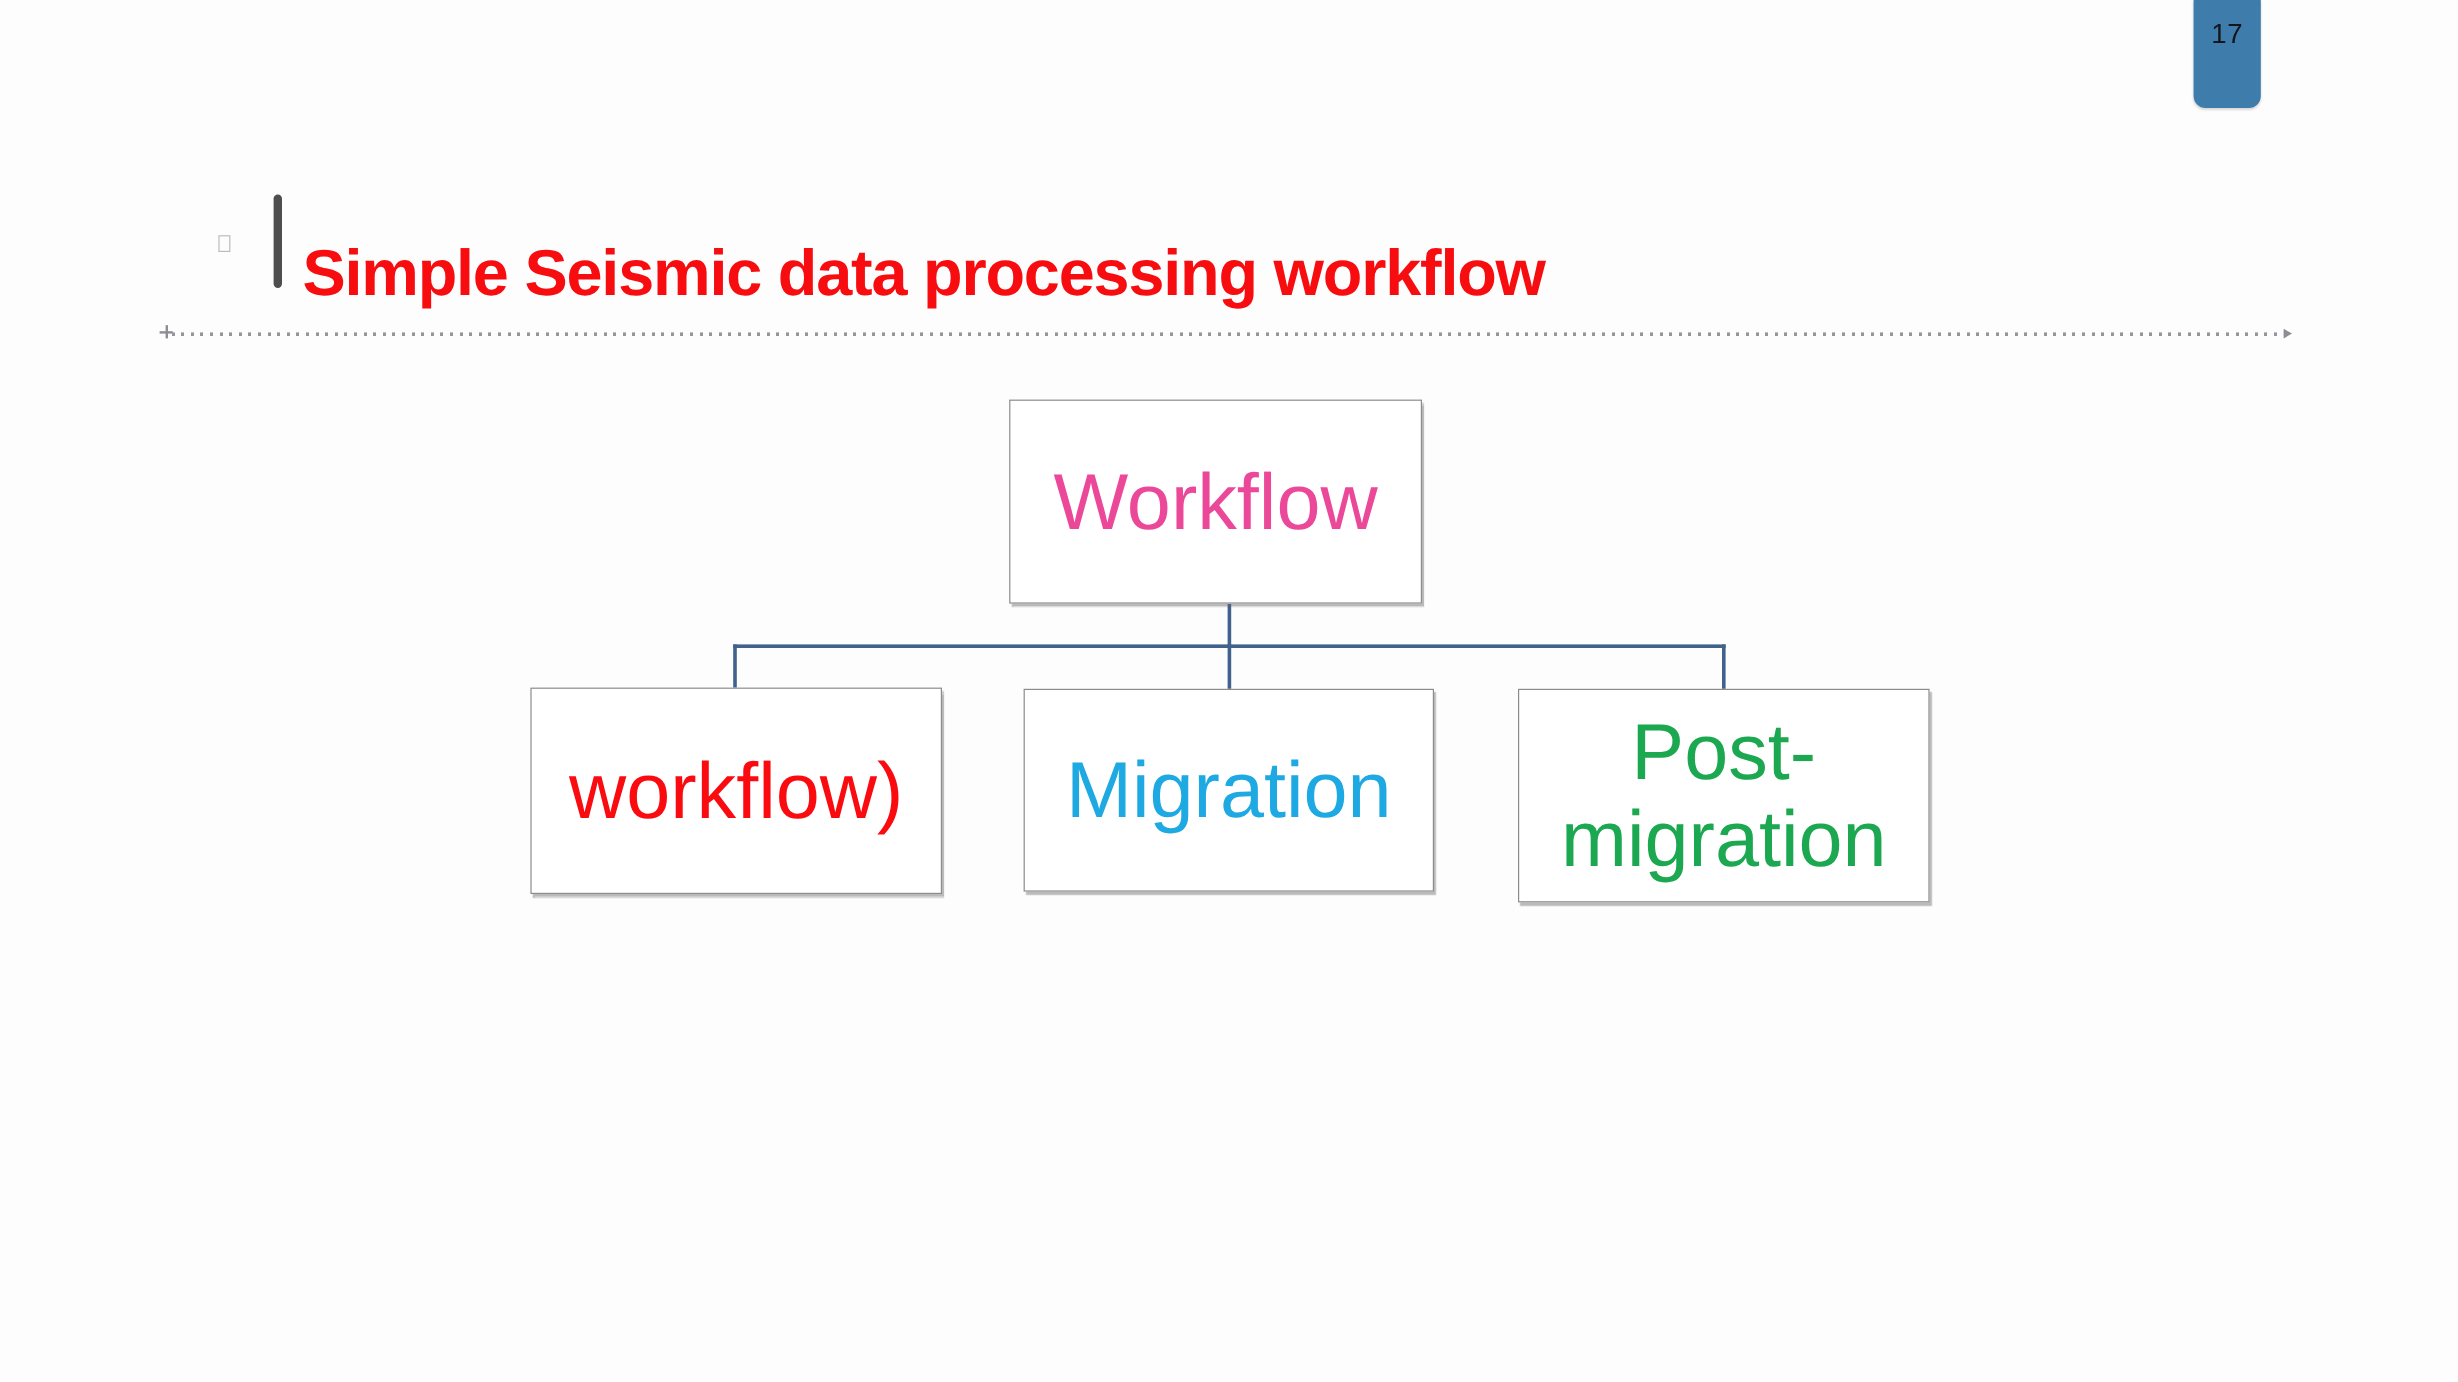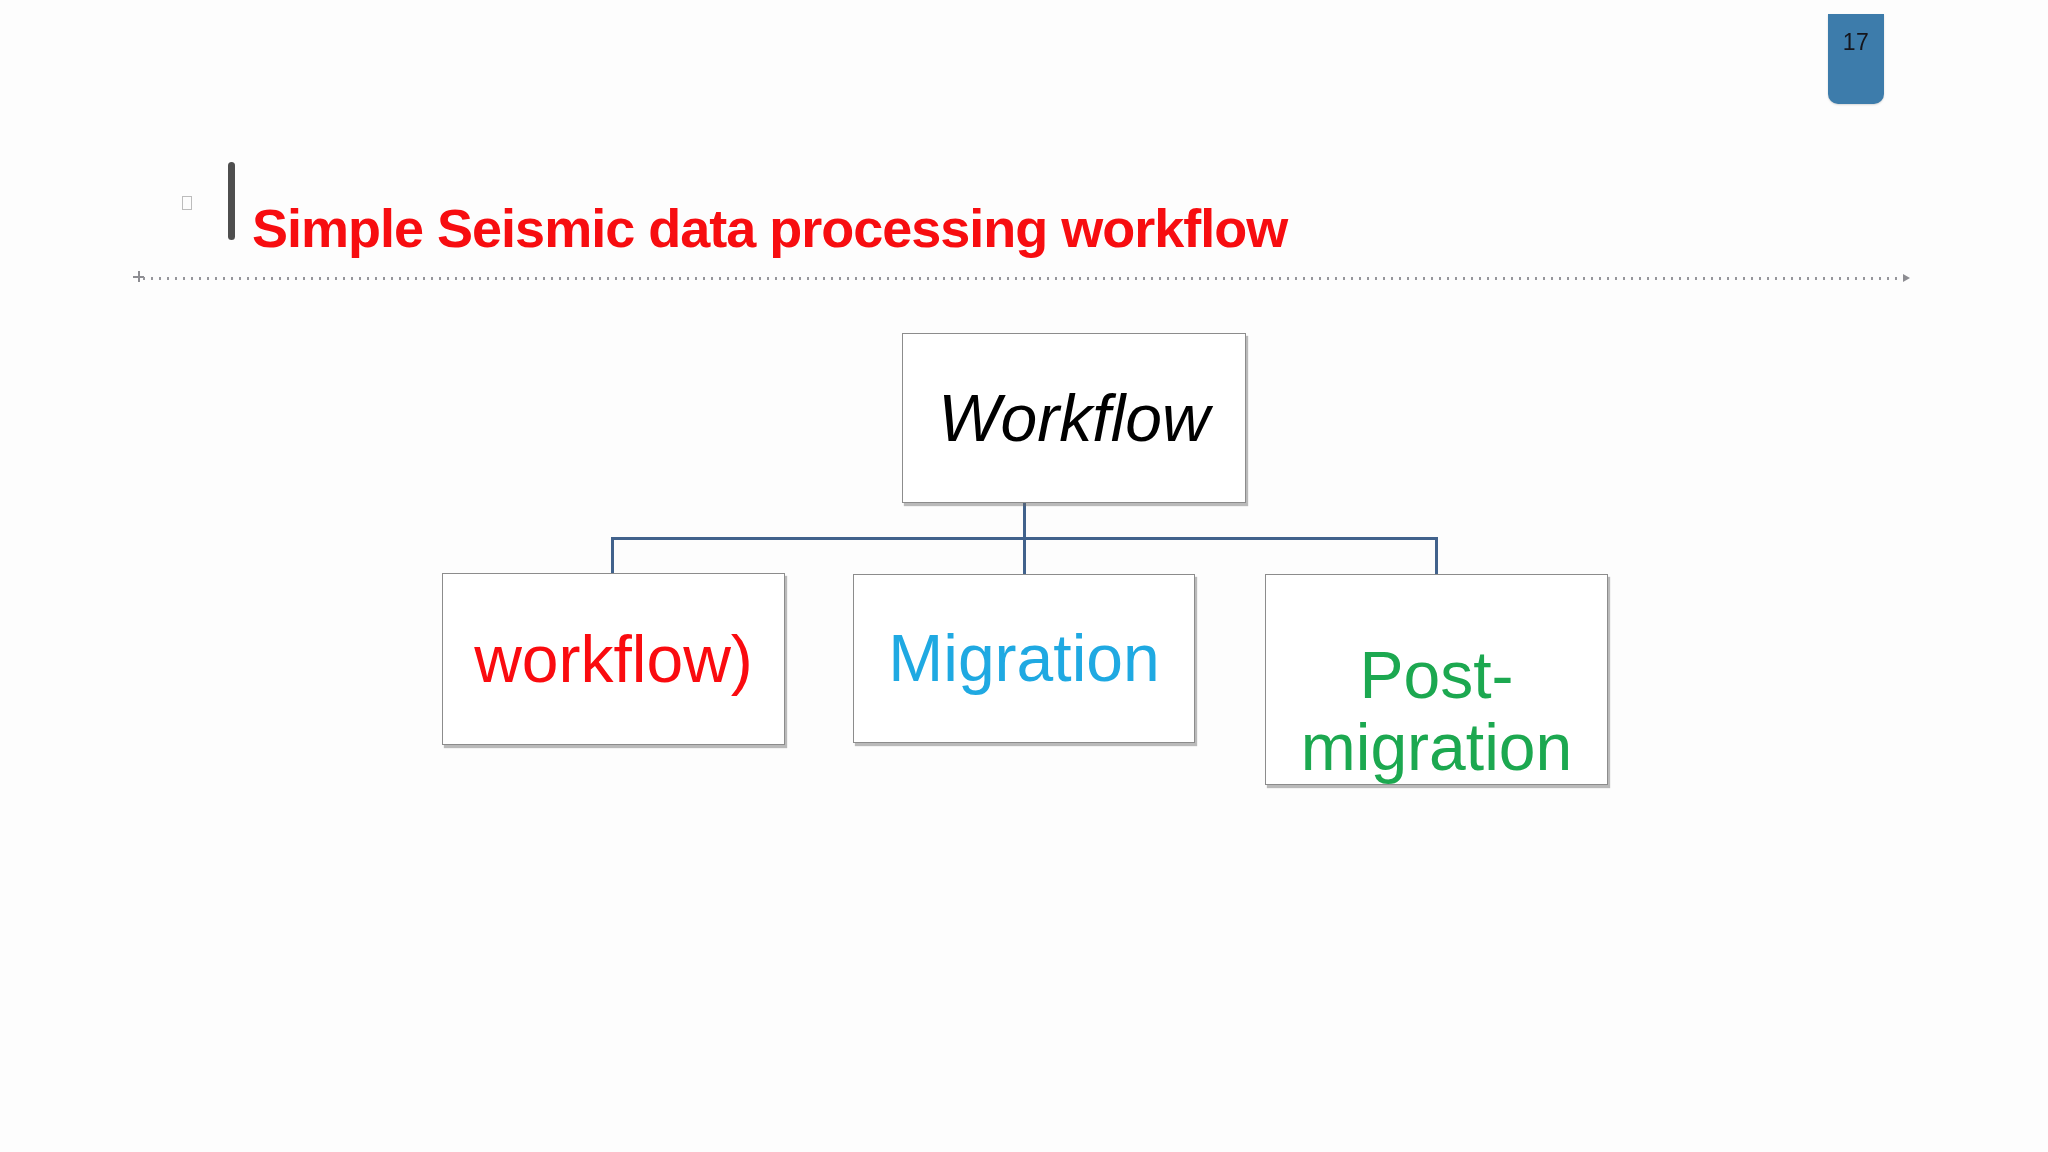--- a/index.html
+++ b/index.html
@@ -13,21 +13,20 @@
 
   
   .page-tab {
     position: absolute;
     left: 1828px; top: 0;
     width: 56px; height: 90px;
     background: #3D7CAB;
     border-radius: 0 0 10px 10px;
     text-align: center;
     box-shadow: 0 1px 2px rgba(0,0,0,0.15);
-    margin-top: 14px;
   }
   .page-tab .num {
     display: inline-block;
     margin-top: 15px;
     font-size: 23px;
     color: #15151b;
     letter-spacing: 0.5px;
   }
 
   
@@ -99,24 +98,24 @@
     display: flex;
     flex-direction: column;
     align-items: center;
     justify-content: center;
     text-align: center;
     font-size: 66px;
     line-height: 1.1;
     white-space: nowrap;
   }
   .node .line { display: block; }
-  .node-workflow  { left: 902px;  top: 333px; width: 344px; height: 170px; color: #000000; font-style: italic; }
+  .node-workflow  { left: 841px;  top: 333px; width: 344px; height: 170px; color: #ec4899; }
   .node-pre       { left: 442px;  top: 573px; width: 343px; height: 172px; color: #FA0B0F; }
   .node-migration { left: 853px;  top: 574px; width: 342px; height: 169px; color: #1FA9E2; }
-  .node-post      { left: 1265px; top: 574px; width: 343px; height: 211px; color: #1CA850; justify-content: flex-end; }
+  .node-post      { left: 1265px; top: 574px; width: 343px; height: 178px; color: #1CA850; }
 </style>
 </head>
 <body>
 
 <div class="page-tab">
   <span class="num">17</span>
 </div>
 
 <span class="bullet-box"></span>
 <span class="accent-bar"></span>

